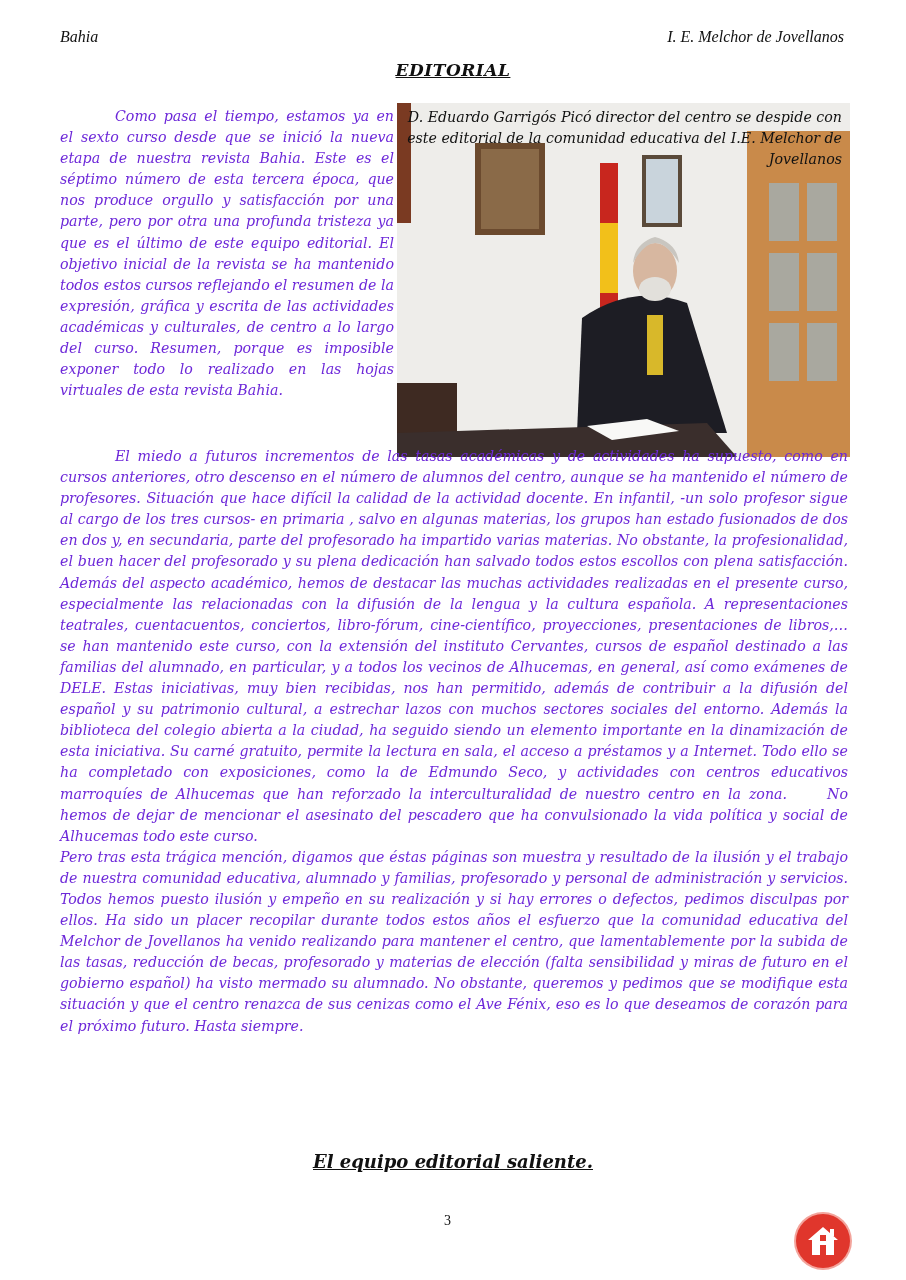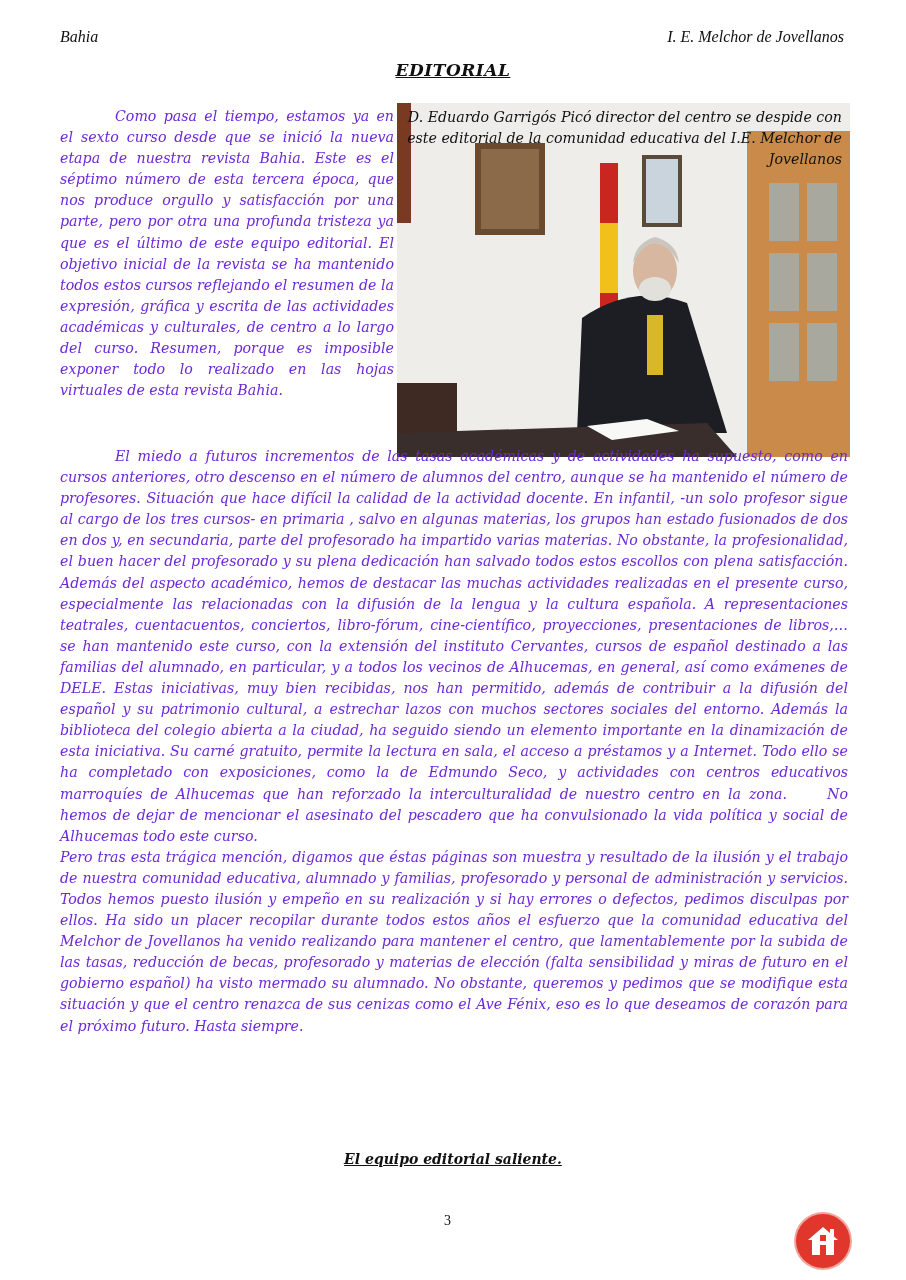--- a/index.html
+++ b/index.html
@@ -18,21 +18,21 @@
   .indent { display: inline-block; width: 55px; }
   .photo { position: absolute; left: 397px; top: 103px; width: 453px; height: 354px;
            overflow: hidden; background: #f1f0ee; }
   .photo svg { display: block; }
   .caption { position: absolute; right: 8px; top: 4px; width: 440px; text-align: right;
              font-family: "DejaVu Serif", serif; font-style: italic; font-size: 14.2px;
              line-height: 21px; color: #111; }
   .main { position: absolute; left: 60px; top: 446px; width: 788px; }
   .sign { position: absolute; top: 1151px; left: 0; width: 906px; text-align: center;
           font-family: "DejaVu Serif", serif; font-style: italic; font-weight: bold;
-          font-size: 14px; text-decoration: underline; }
+          font-size: 18px; text-decoration: underline; }
   .pagenum { position: absolute; top: 1213px; left: 444px; font-family: "Liberation Serif", serif;
              font-size: 14px; }
   .home-btn { position: absolute; left: 796px; top: 1214px; width: 54px; height: 54px;
               border-radius: 50%; background: #e0362c; cursor: pointer;
               box-shadow: 0 0 0 2px #f3a49c; display: flex; align-items: center; justify-content: center; }
 </style>
 </head>
 <body>
 
 <div class="hdr hdr-left">Bahia</div>

